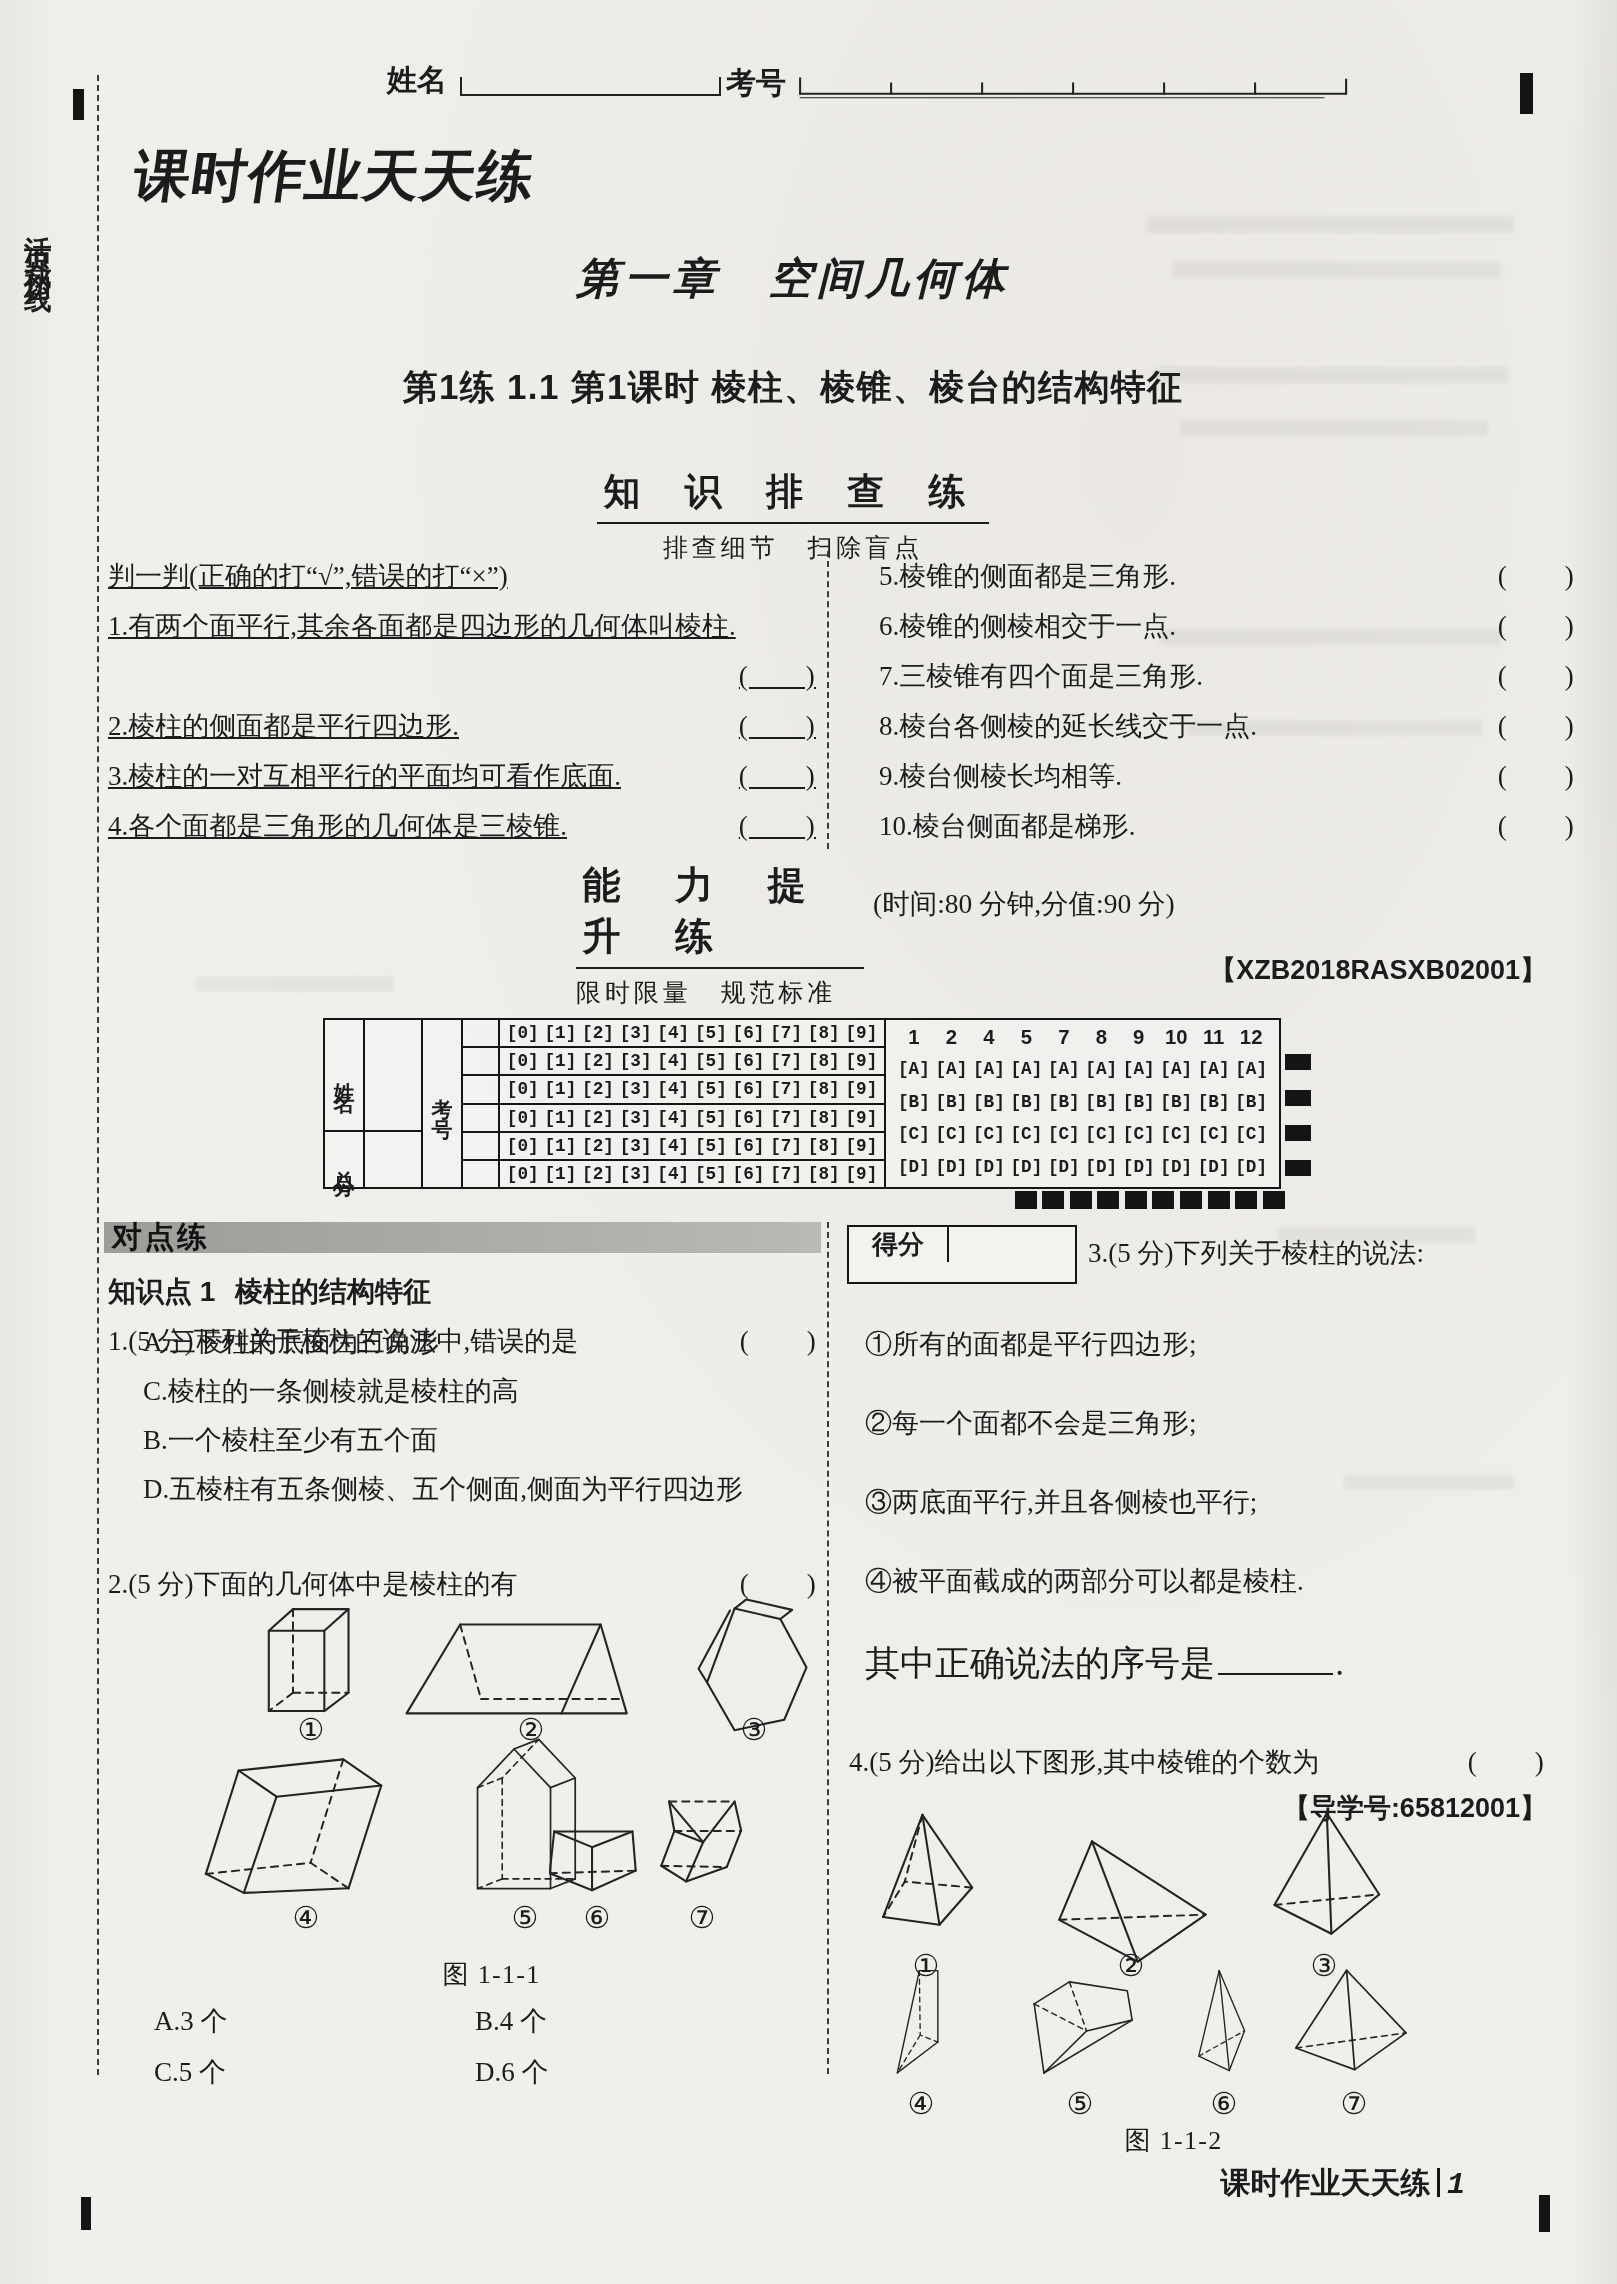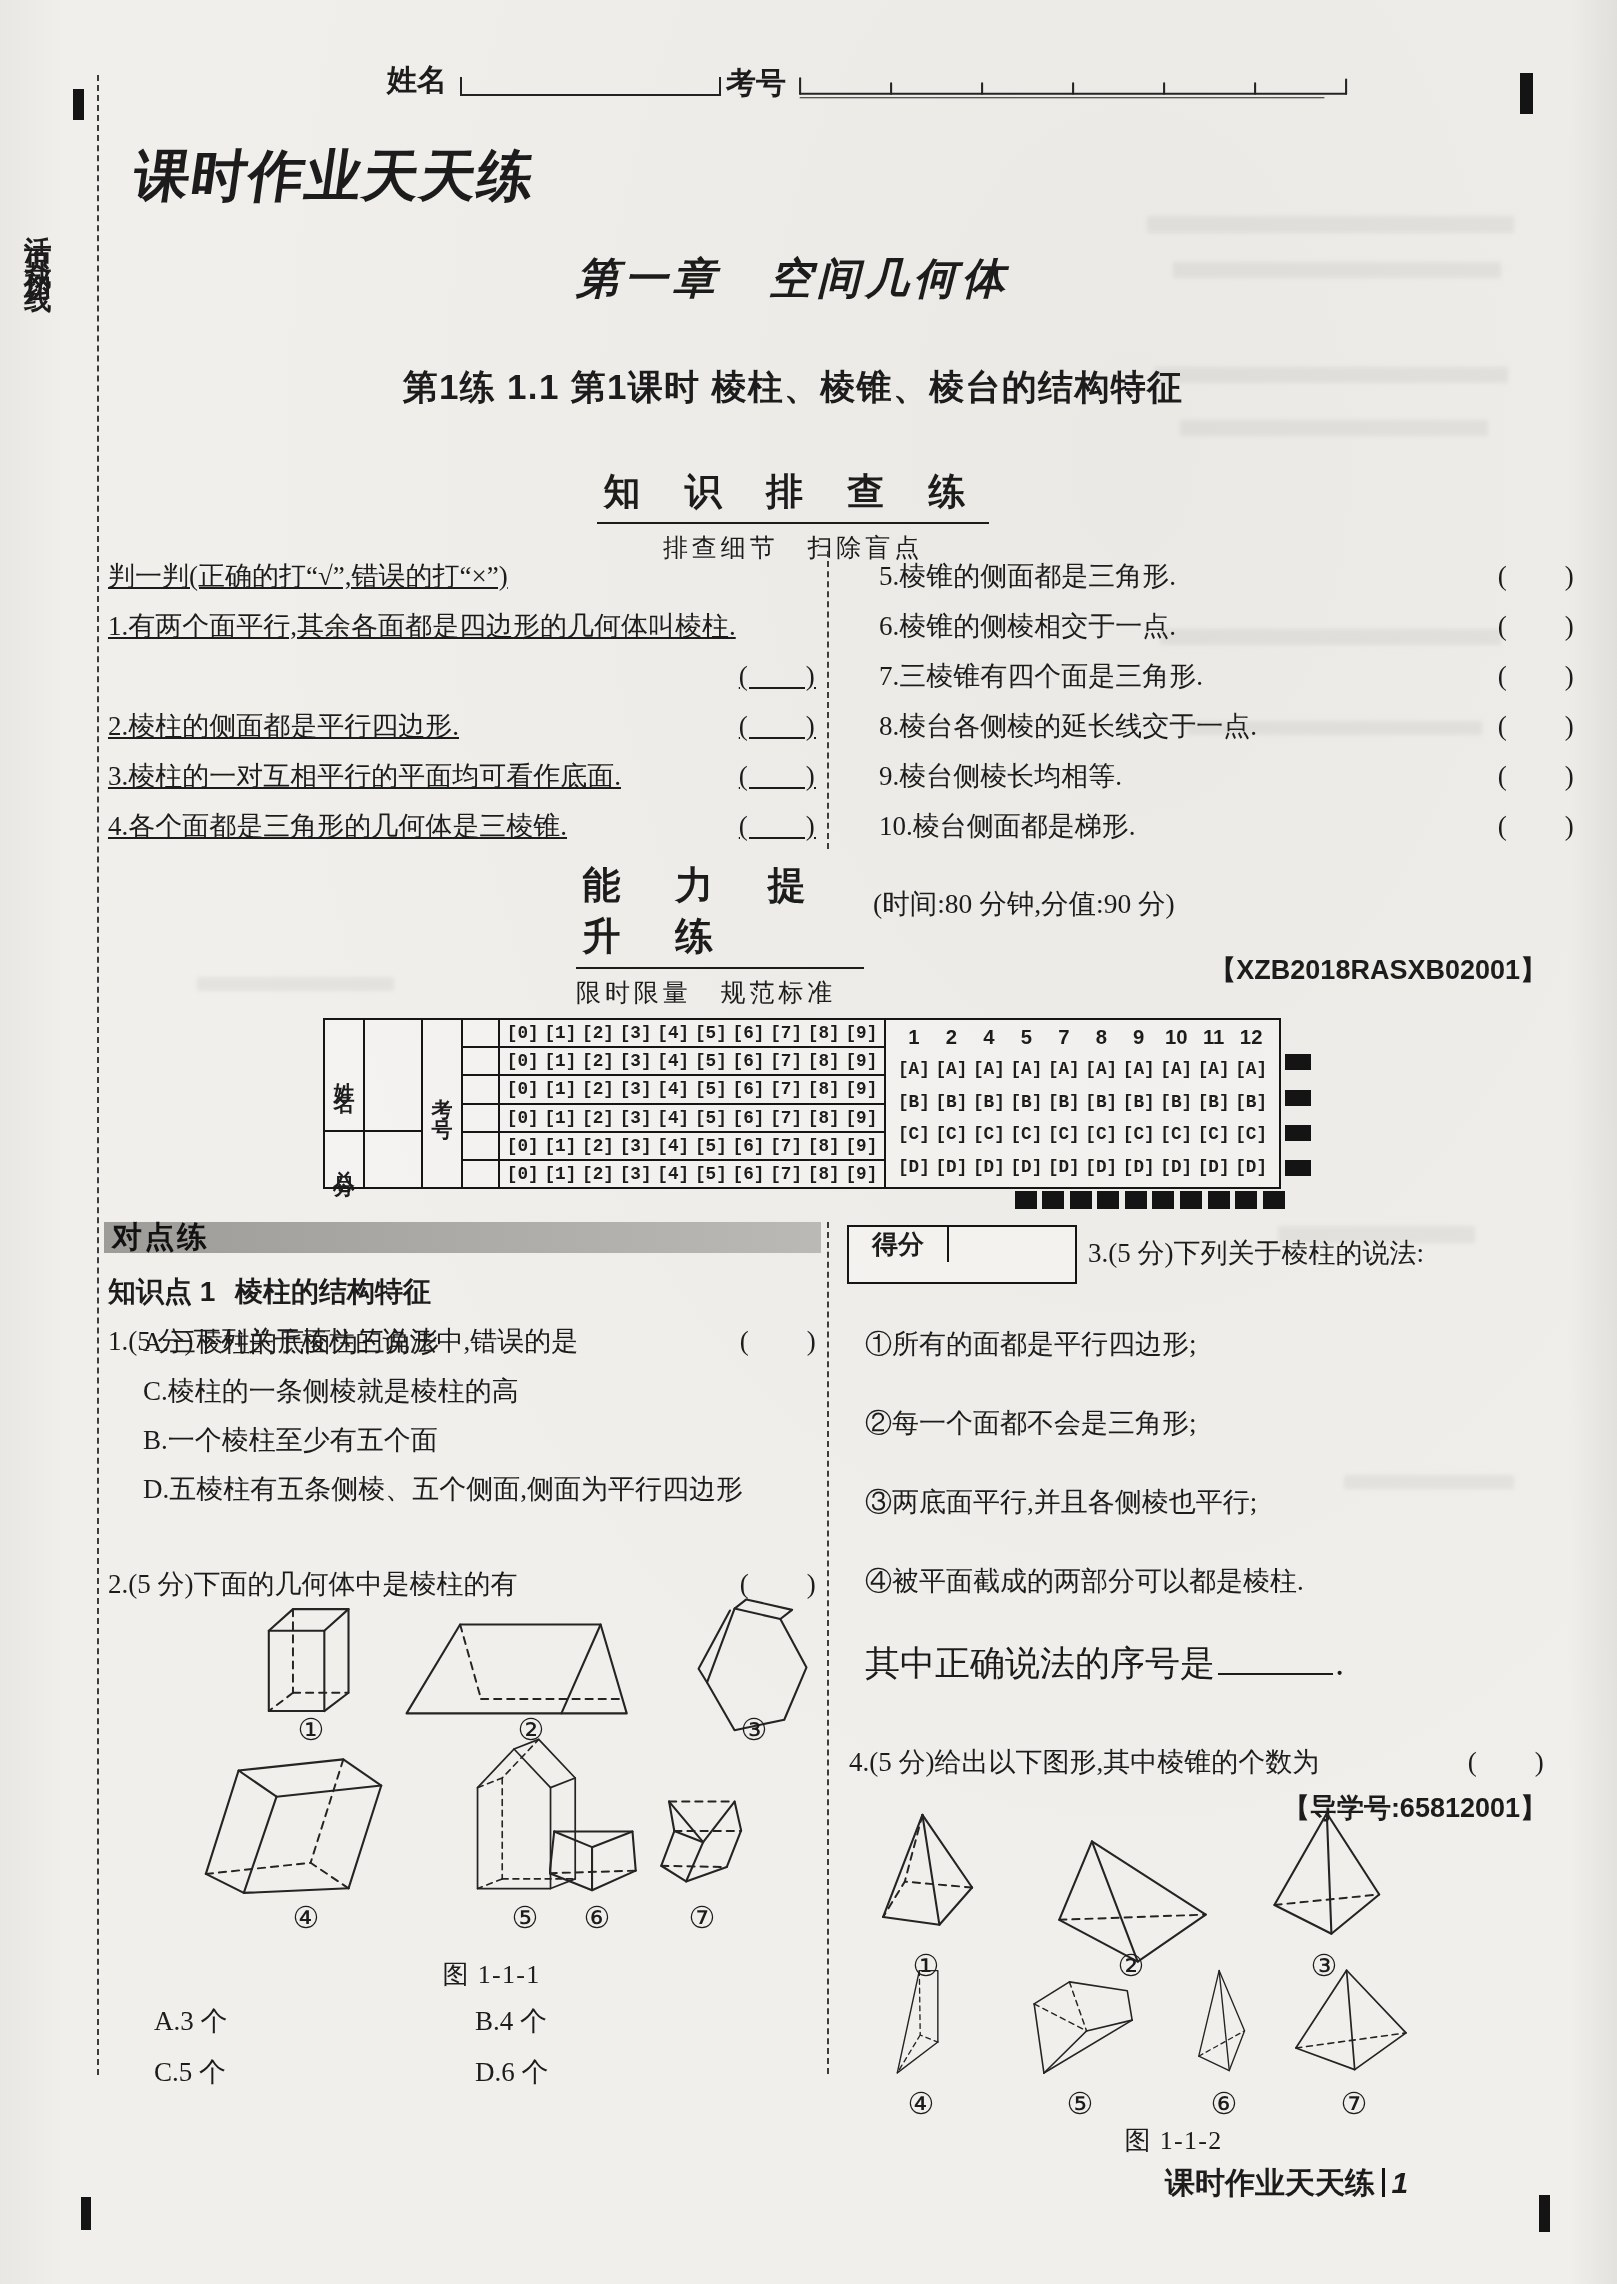--- a/index.html
+++ b/index.html
@@ -86,22 +86,22 @@
     justify-content:center;font-family:"Liberation Sans",sans-serif;font-weight:bold;font-size:26px;}
   #score-box .sb-r{flex:1;}
   .q3-item{height:79px;font-size:27px;}
   .blank{display:inline-block;width:115px;border-bottom:2px solid #1c1c1c;height:6.6px;margin:0 2.6px;}
   
   .fig{position:absolute;}
   .fig svg{display:block;}
   .fig-label{position:absolute;width:46px;text-align:center;font-size:30px;}
   .fig-caption{position:absolute;text-align:center;font-size:26px;letter-spacing:1.3px;}
   
-  #footer{position:absolute;left:1108px;top:2163px;width:357px;text-align:center;
-    font-family:Liberation Sans, sans-serif;}
+  #footer{position:absolute;left:1108px;top:2163px;width:357px;text-align:right;
+    font-family:Liberation Mono, monospace;}
   #footer .fb{font-weight:900;font-size:30px;}
   #footer .fbar{display:inline-block;width:3.3px;height:29px;background:#141414;margin:0 6.6px;vertical-align:-3.9px;}
   #footer .fp{font-weight:bold;font-style:italic;font-size:30px;}
   
   .dash-v{position:absolute;border-left:2px dashed #3c3c3c;}
   
   #cutline-label{position:absolute;left:19.7px;top:215px;writing-mode:vertical-lr;text-orientation:upright;
     font-family:"Liberation Sans",sans-serif;font-weight:bold;font-size:27.5px;letter-spacing:11.8px;}
   
   .bleed{position:absolute;background:rgba(70,66,60,.07);filter:blur(2px);border-radius:2.6px;}

